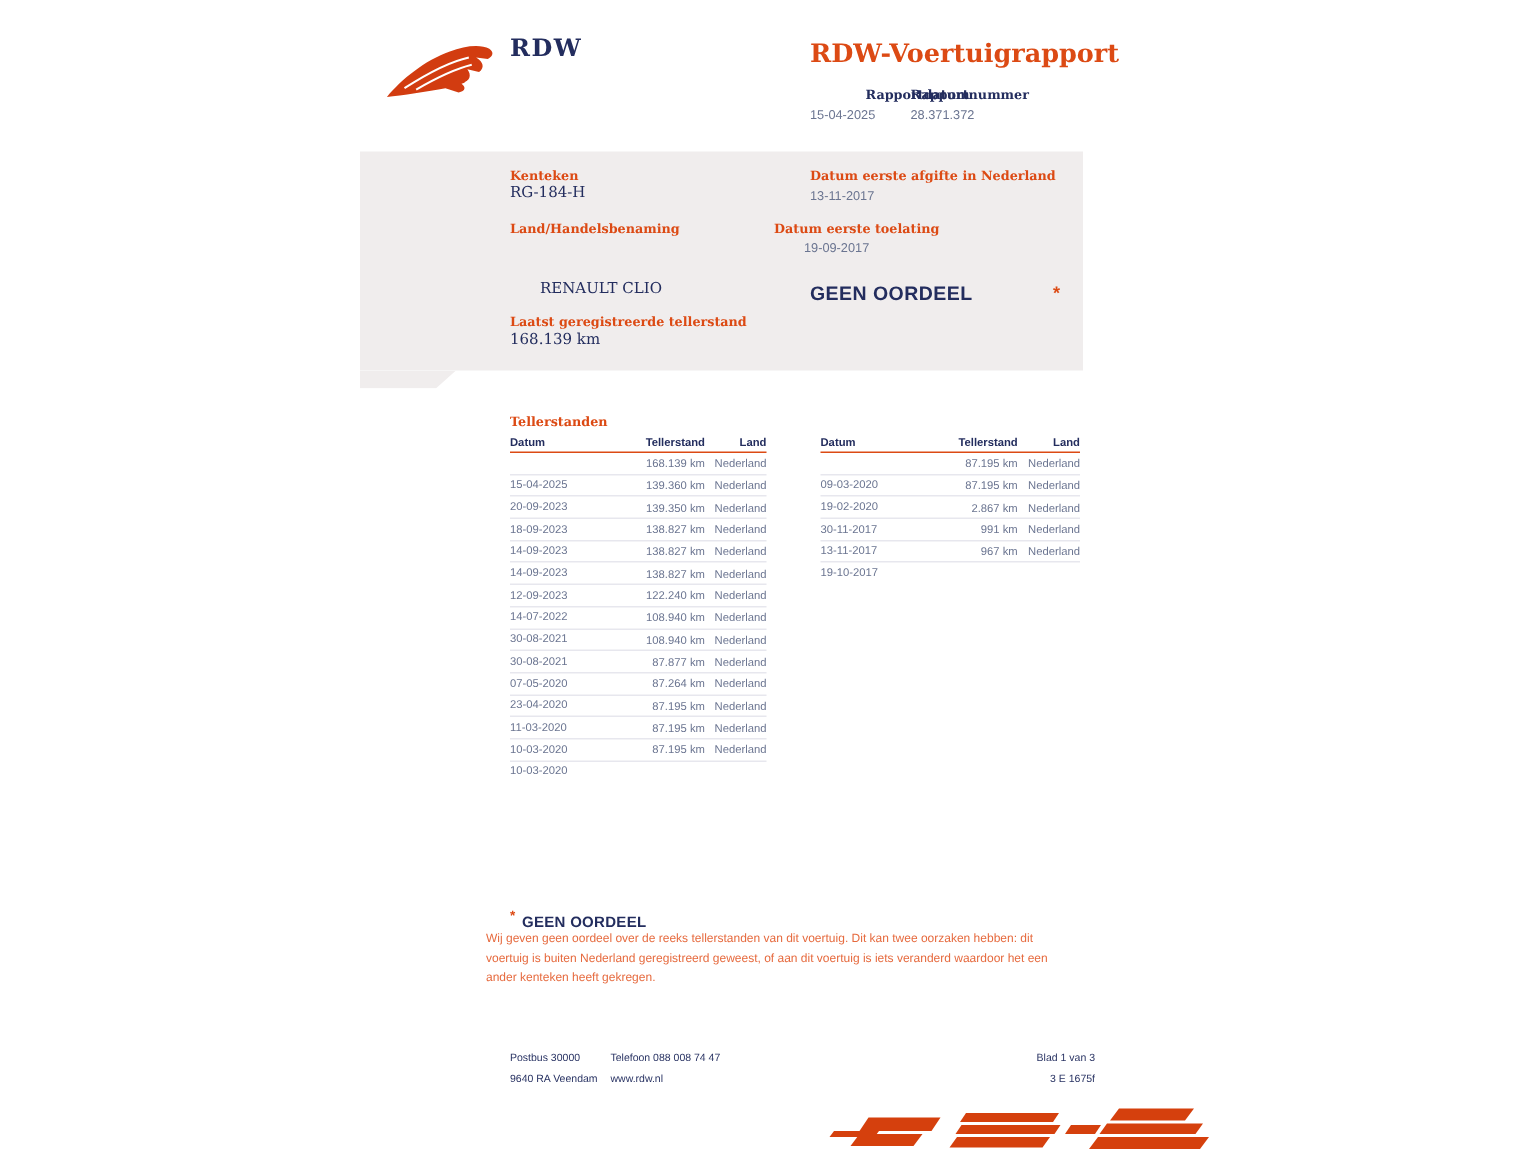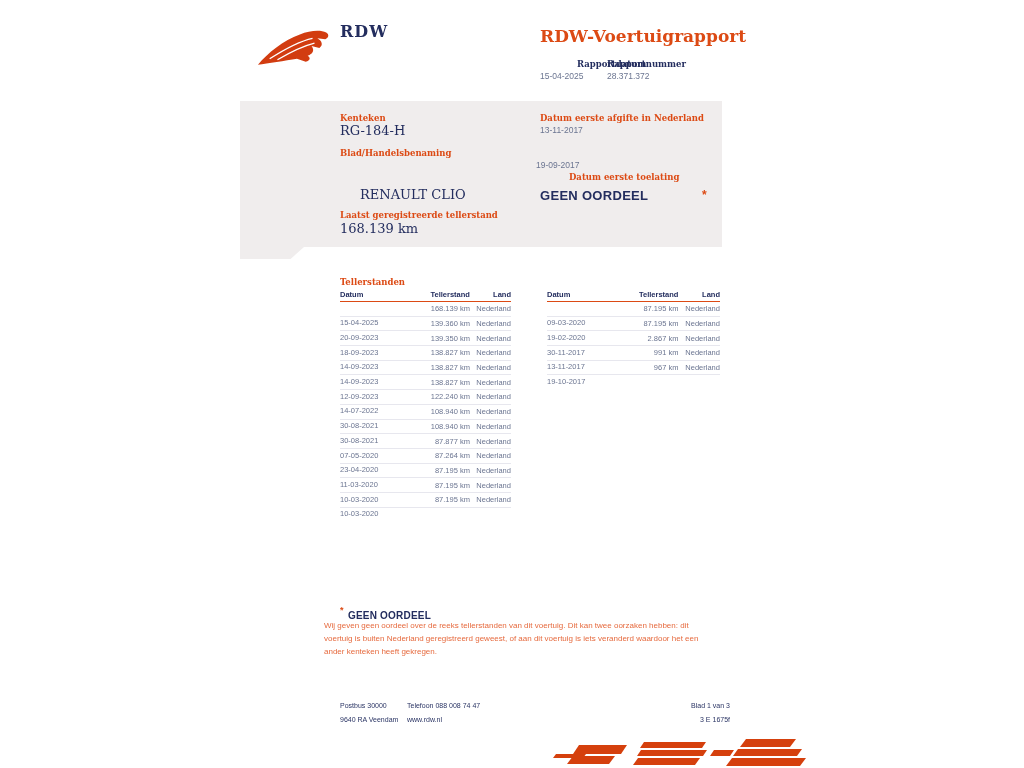--- a/index.html
+++ b/index.html
@@ -24,27 +24,27 @@
   .hlabel{font-family:"DejaVu Serif",serif;font-weight:bold;font-size:8.5px;color:var(--navy);}
   .hvalue{font-size:8.5px;color:var(--muted);}
   .rd-label{left:560px;top:59px;margin-left:17px;} .rd-value{left:540px;top:71px;}
   .rn-label{left:607px;top:59px;} .rn-value{left:607px;top:71px;}
 
   
   .grey-box{left:240px;top:101px;width:482px;height:146px;background:var(--box);}
   .grey-tab{left:240px;top:247px;width:64px;height:12px;background:var(--box);
     clip-path:polygon(0 0,100% 0,79% 100%,0 100%);}
   .olabel{font-family:"DejaVu Serif",serif;font-weight:bold;font-size:8.5px;color:var(--accent);}
-  .bigval{font-family:"DejaVu Serif",serif;font-size:13px;color:var(--navy);}
+  .bigval{font-family:"DejaVu Serif",serif;font-size:10px;color:var(--navy);}
   .smval{font-size:8.5px;color:var(--muted);}
   .kenteken-label{left:340px;top:113px;text-align:center;} .kenteken-value{left:340px;top:123px;}
   .merk-label{left:340px;top:148px;}     .merk-value{left:360px;top:158px;margin-top:29px;}
   .teller-label{left:340px;top:210px;}   .teller-value{left:340px;top:221px;}
   .afgifte-label{left:540px;top:113px;}  .afgifte-value{left:540px;top:125px;}
-  .toelating-label{left:569px;top:148px;margin-top:24px;}.toelating-value{left:536px;top:160px;}
+  .toelating-label{left:516px;top:148px;}.toelating-value{left:536px;top:160px;}
   .oordeel{left:540px;top:188px;font-weight:bold;font-size:13px;color:var(--navy);letter-spacing:.3px;}
   .oordeel-star{left:702px;top:188px;color:var(--accent);font-size:12px;font-weight:bold;}
 
   
   .tables-heading{left:340px;top:277px;}
   .vtable{top:290px;font-size:7.5px;}
   .vtable.left{left:340px;width:171px;}
   .vtable.right{left:547px;width:173px;}
   .thead{display:flex;align-items:flex-end;height:12px;border-bottom:1.5px solid var(--accent);
     font-weight:bold;color:var(--navy);padding-bottom:2px;}
@@ -86,21 +86,21 @@
 <div class="abs hlabel rd-label">Rapportdatum</div>
 <div class="abs hvalue rd-value">15-04-2025</div>
 <div class="abs hlabel rn-label">Rapportnummer</div>
 <div class="abs hvalue rn-value">28.371.372</div>
 
 <div class="abs grey-box"></div>
 <div class="abs grey-tab"></div>
 
 <div class="abs olabel kenteken-label">Kenteken</div>
 <div class="abs bigval kenteken-value">RG-184-H</div>
-<div class="abs olabel merk-label">Blad/Handelsbenaming</div>
+<div class="abs olabel merk-label">Land/Handelsbenaming</div>
 <div class="abs bigval merk-value">RENAULT CLIO</div>
 <div class="abs olabel teller-label">Laatst geregistreerde tellerstand</div>
 <div class="abs bigval teller-value">168.139 km</div>
 
 <div class="abs olabel afgifte-label">Datum eerste afgifte in Nederland</div>
 <div class="abs smval afgifte-value">13-11-2017</div>
 <div class="abs olabel toelating-label">Datum eerste toelating</div>
 <div class="abs smval toelating-value">19-09-2017</div>
 <div class="abs oordeel">GEEN OORDEEL</div>
 <div class="abs oordeel-star">*</div>

